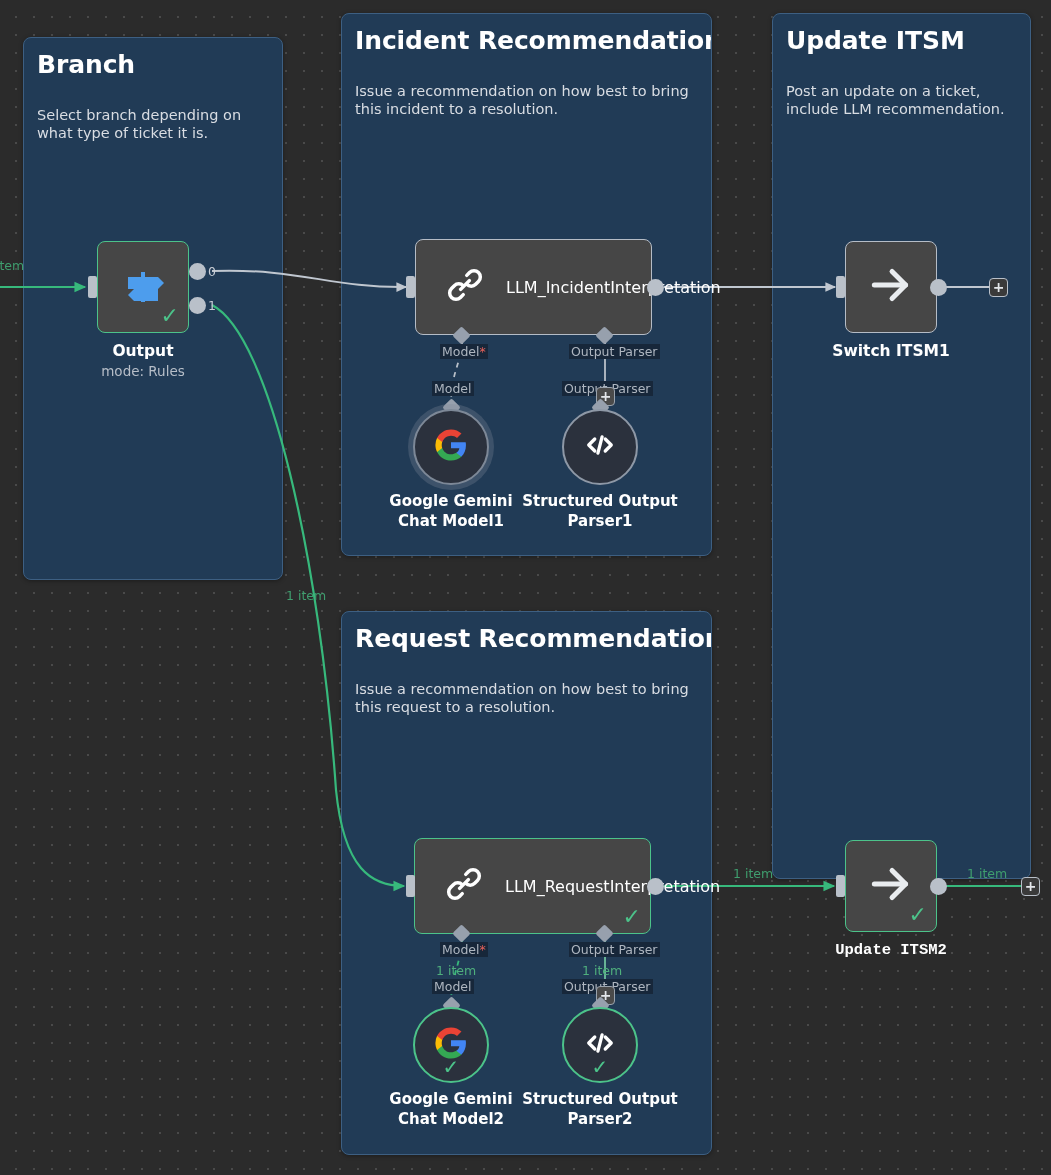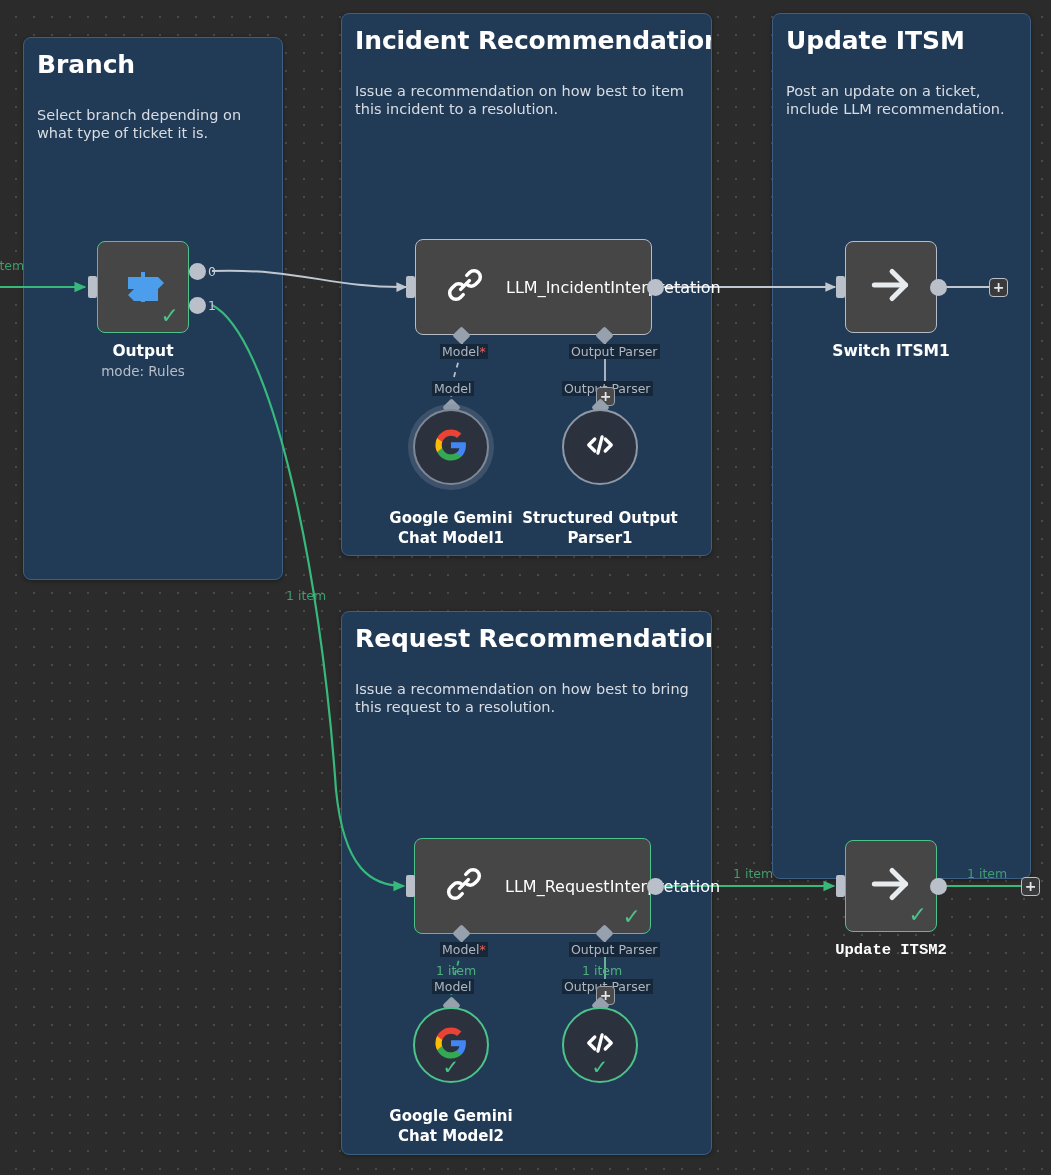--- a/index.html
+++ b/index.html
@@ -107,21 +107,20 @@
   .subnode.ok   { border: 2px solid #4cc38a; }
   .subnode .check { right: 0; left: 0; bottom: 3px; text-align: center; font-size: 20px; }
   .sub-label {
     position: absolute;
     width: 160px;
     text-align: center;
     color: #ffffff;
     font-size: 15px;
     font-weight: 600;
     line-height: 20px;
-    margin-top: 17px;
   }
 
   
   .out-dot {
     position: absolute; width: 17px; height: 17px;
     border-radius: 50%; background: #b9c0c9;
   }
   .in-port {
     position: absolute; width: 9px; height: 22px;
     border-radius: 2px; background: #b9c0c9;
@@ -177,21 +176,21 @@
 
 <div id="canvas">
 
   <div class="panel" id="panel-branch">
     <div class="panel-title">Branch</div>
     <div class="panel-desc">Select branch depending on what type of ticket it is.</div>
   </div>
 
   <div class="panel" id="panel-incident">
     <div class="panel-title">Incident Recommendation</div>
-    <div class="panel-desc">Issue a recommendation on how best to item this incident to a resolution.</div>
+    <div class="panel-desc">Issue a recommendation on how best to bring this incident to a resolution.</div>
   </div>
 
   <div class="panel" id="panel-itsm">
     <div class="panel-title">Update ITSM</div>
     <div class="panel-desc">Post an update on a ticket, include LLM recommendation.</div>
   </div>
 
   <div class="panel" id="panel-request">
     <div class="panel-title">Request Recommendation</div>
     <div class="panel-desc">Issue a recommendation on how best to bring this request to a resolution.</div>
@@ -351,20 +350,21 @@
   <div class="subnode ok" style="left:562px; top:1007px;">
     <span>
       <svg width="36" height="36" viewBox="0 0 24 24" fill="none" stroke="#ffffff" stroke-width="2.2" stroke-linecap="round" stroke-linejoin="round">
         <polyline points="8.5,8 4.5,12 8.5,16"></polyline>
         <polyline points="15.5,8 19.5,12 15.5,16"></polyline>
         <line x1="13.4" y1="6.6" x2="10.6" y2="17.4"></line>
       </svg>
     </span>
     <span class="check">✓</span>
   </div>
+  <div class="sub-label" style="left:520px; top:1089px;">Structured Output Parser2</div>
 
   <div class="node square ok" style="left:845px; top:840px;">
     <span>
       <svg width="50" height="50" viewBox="0 0 24 24" fill="none" stroke="#e9ecef" stroke-width="2.4" stroke-linecap="round" stroke-linejoin="round">
         <line x1="4" y1="12" x2="19" y2="12"></line>
         <polyline points="12.5,5.5 19,12 12.5,18.5"></polyline>
       </svg>
     </span>
     <span class="check">✓</span>
   </div>

